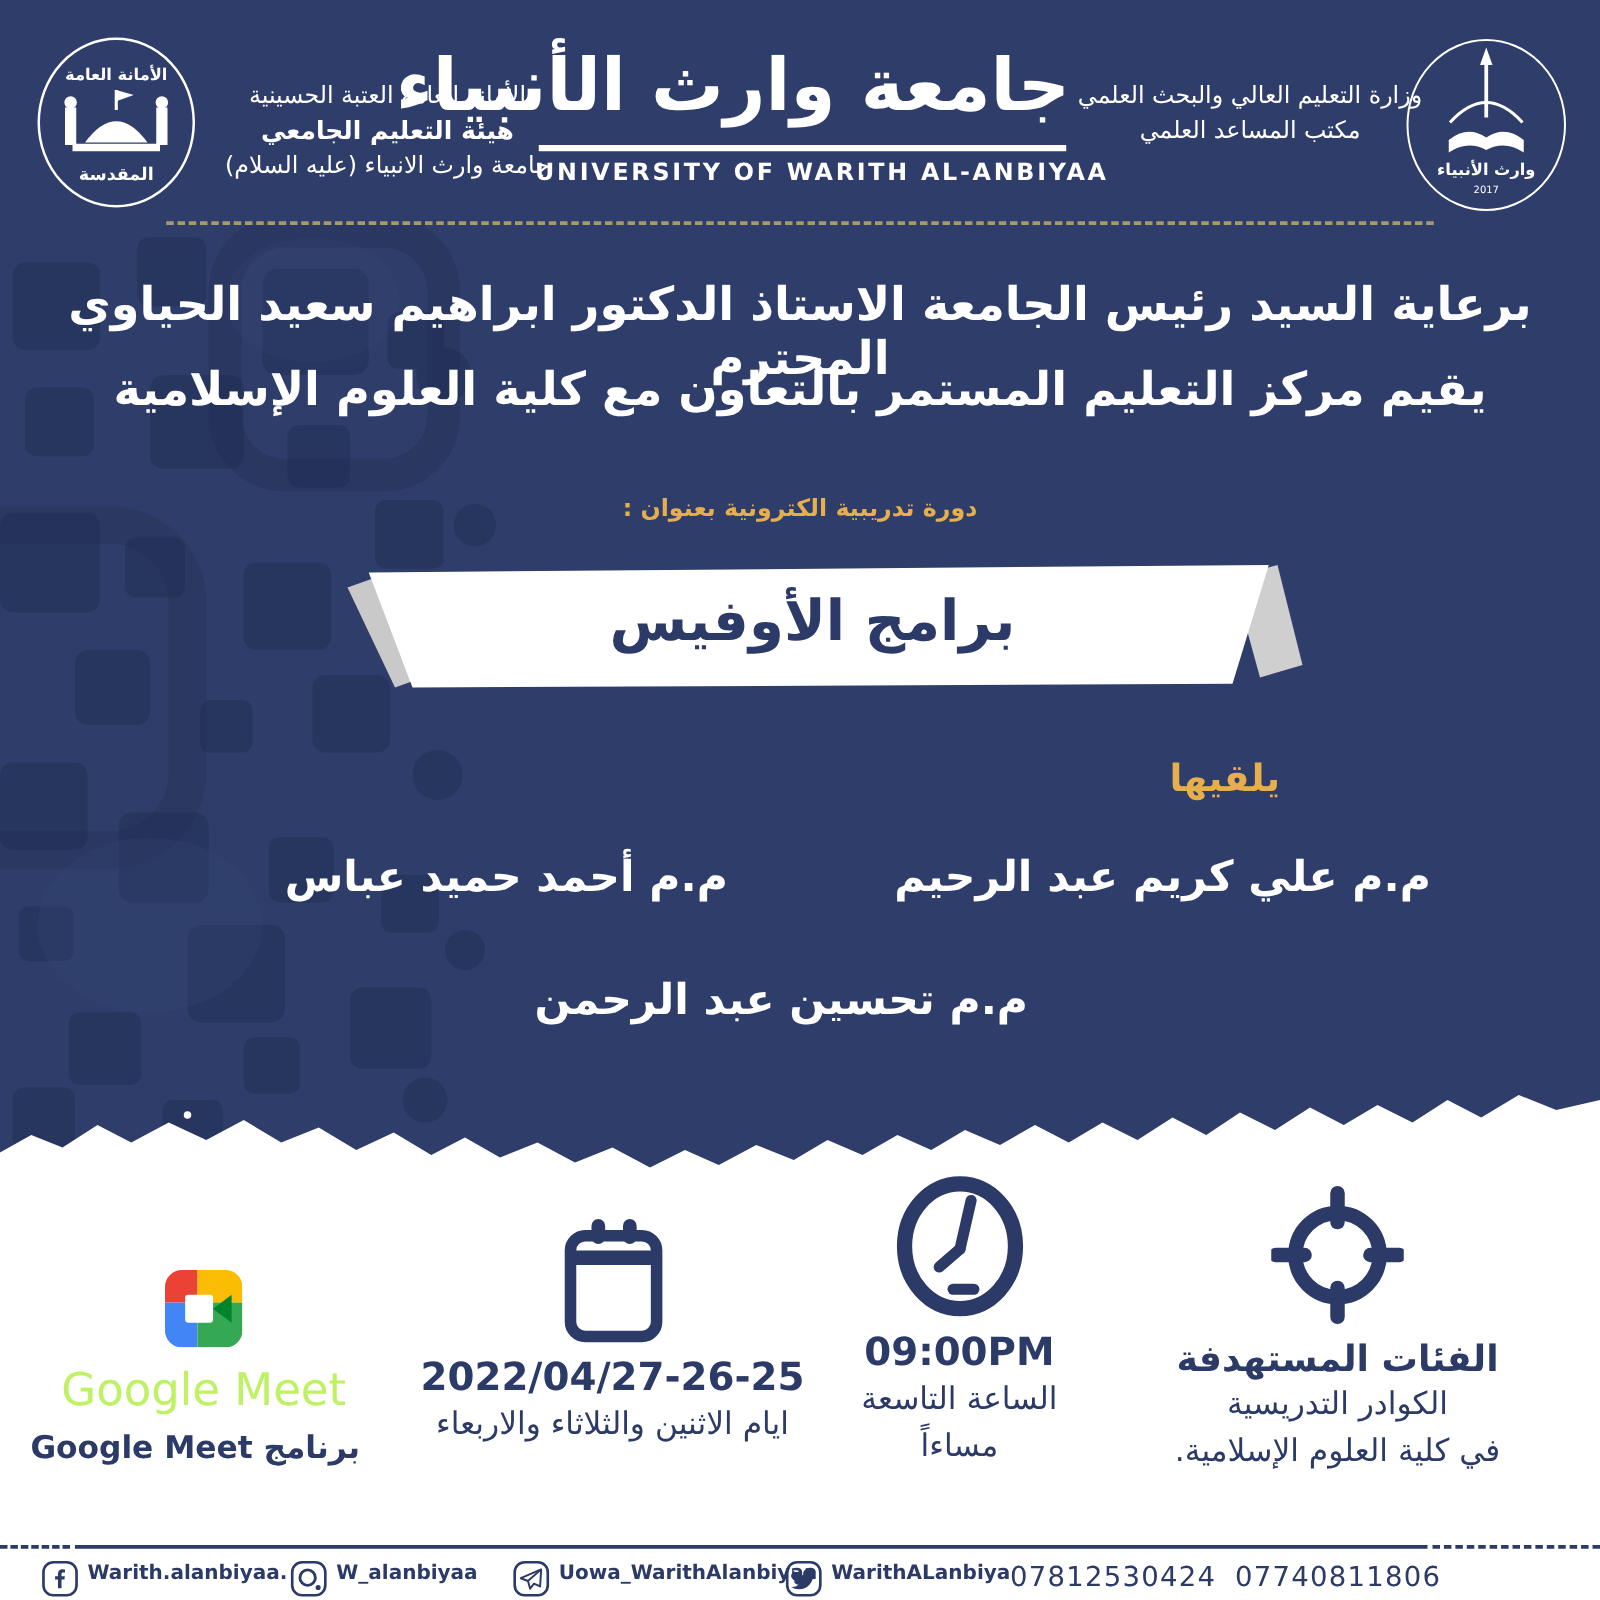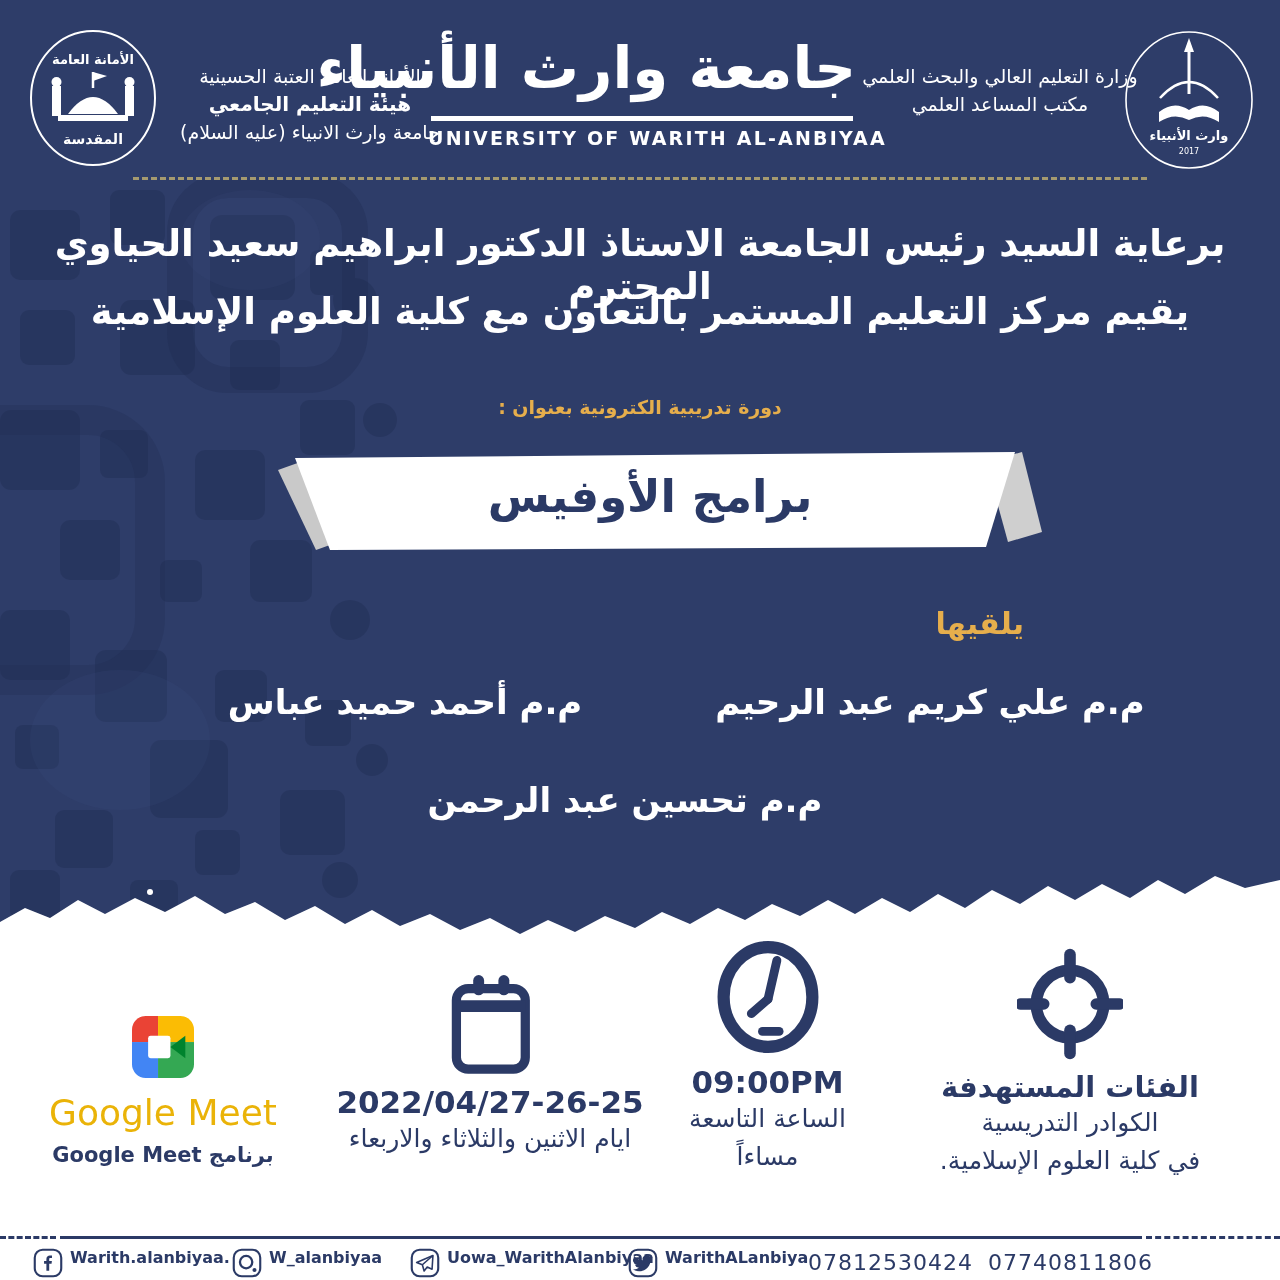--- a/index.html
+++ b/index.html
@@ -33,22 +33,22 @@
 
   
   .torn{left:0;top:856px;width:1280px;height:92px;display:block;}
   .white-rest{left:0;top:946px;width:1280px;height:334px;background:#ffffff;}
 
   
   .col{position:absolute;text-align:center;color:#2b3a66;}
   .col .value{font-size:31px;font-weight:bold;white-space:nowrap;}
   .col .sub{font-size:25px;line-height:38px;white-space:nowrap;}
   .col-meet{left:38px;top:1016px;width:250px;}
-  .brand-text{font-size:36px;color:#eab308;margin-top:14px;white-space:nowrap;}
-  .brand-caption{font-size:21px;color:#2b3a66;font-weight:bold;margin-top:10px;white-space:nowrap;}
+  .brand-text{font-size:36px;color:#bef264;margin-top:14px;white-space:nowrap;}
+  .brand-caption{font-size:25px;color:#2b3a66;font-weight:bold;margin-top:10px;white-space:nowrap;}
   .col-date{left:330px;top:968px;width:320px;}
   .col-time{left:660px;top:936px;width:215px;}
   .col-target{left:930px;top:944px;width:280px;}
   .icon-cal{display:block;margin:0 auto;}
   .mt6{margin-top:6px;}
 
   
   .f-line{top:1236px;border-top:3px solid #2b3a66;}
   .f-dash{top:1236px;border-top:3px dashed #2b3a66;}
   .social{position:absolute;top:1248px;display:flex;align-items:flex-start;gap:7px;direction:ltr;}

